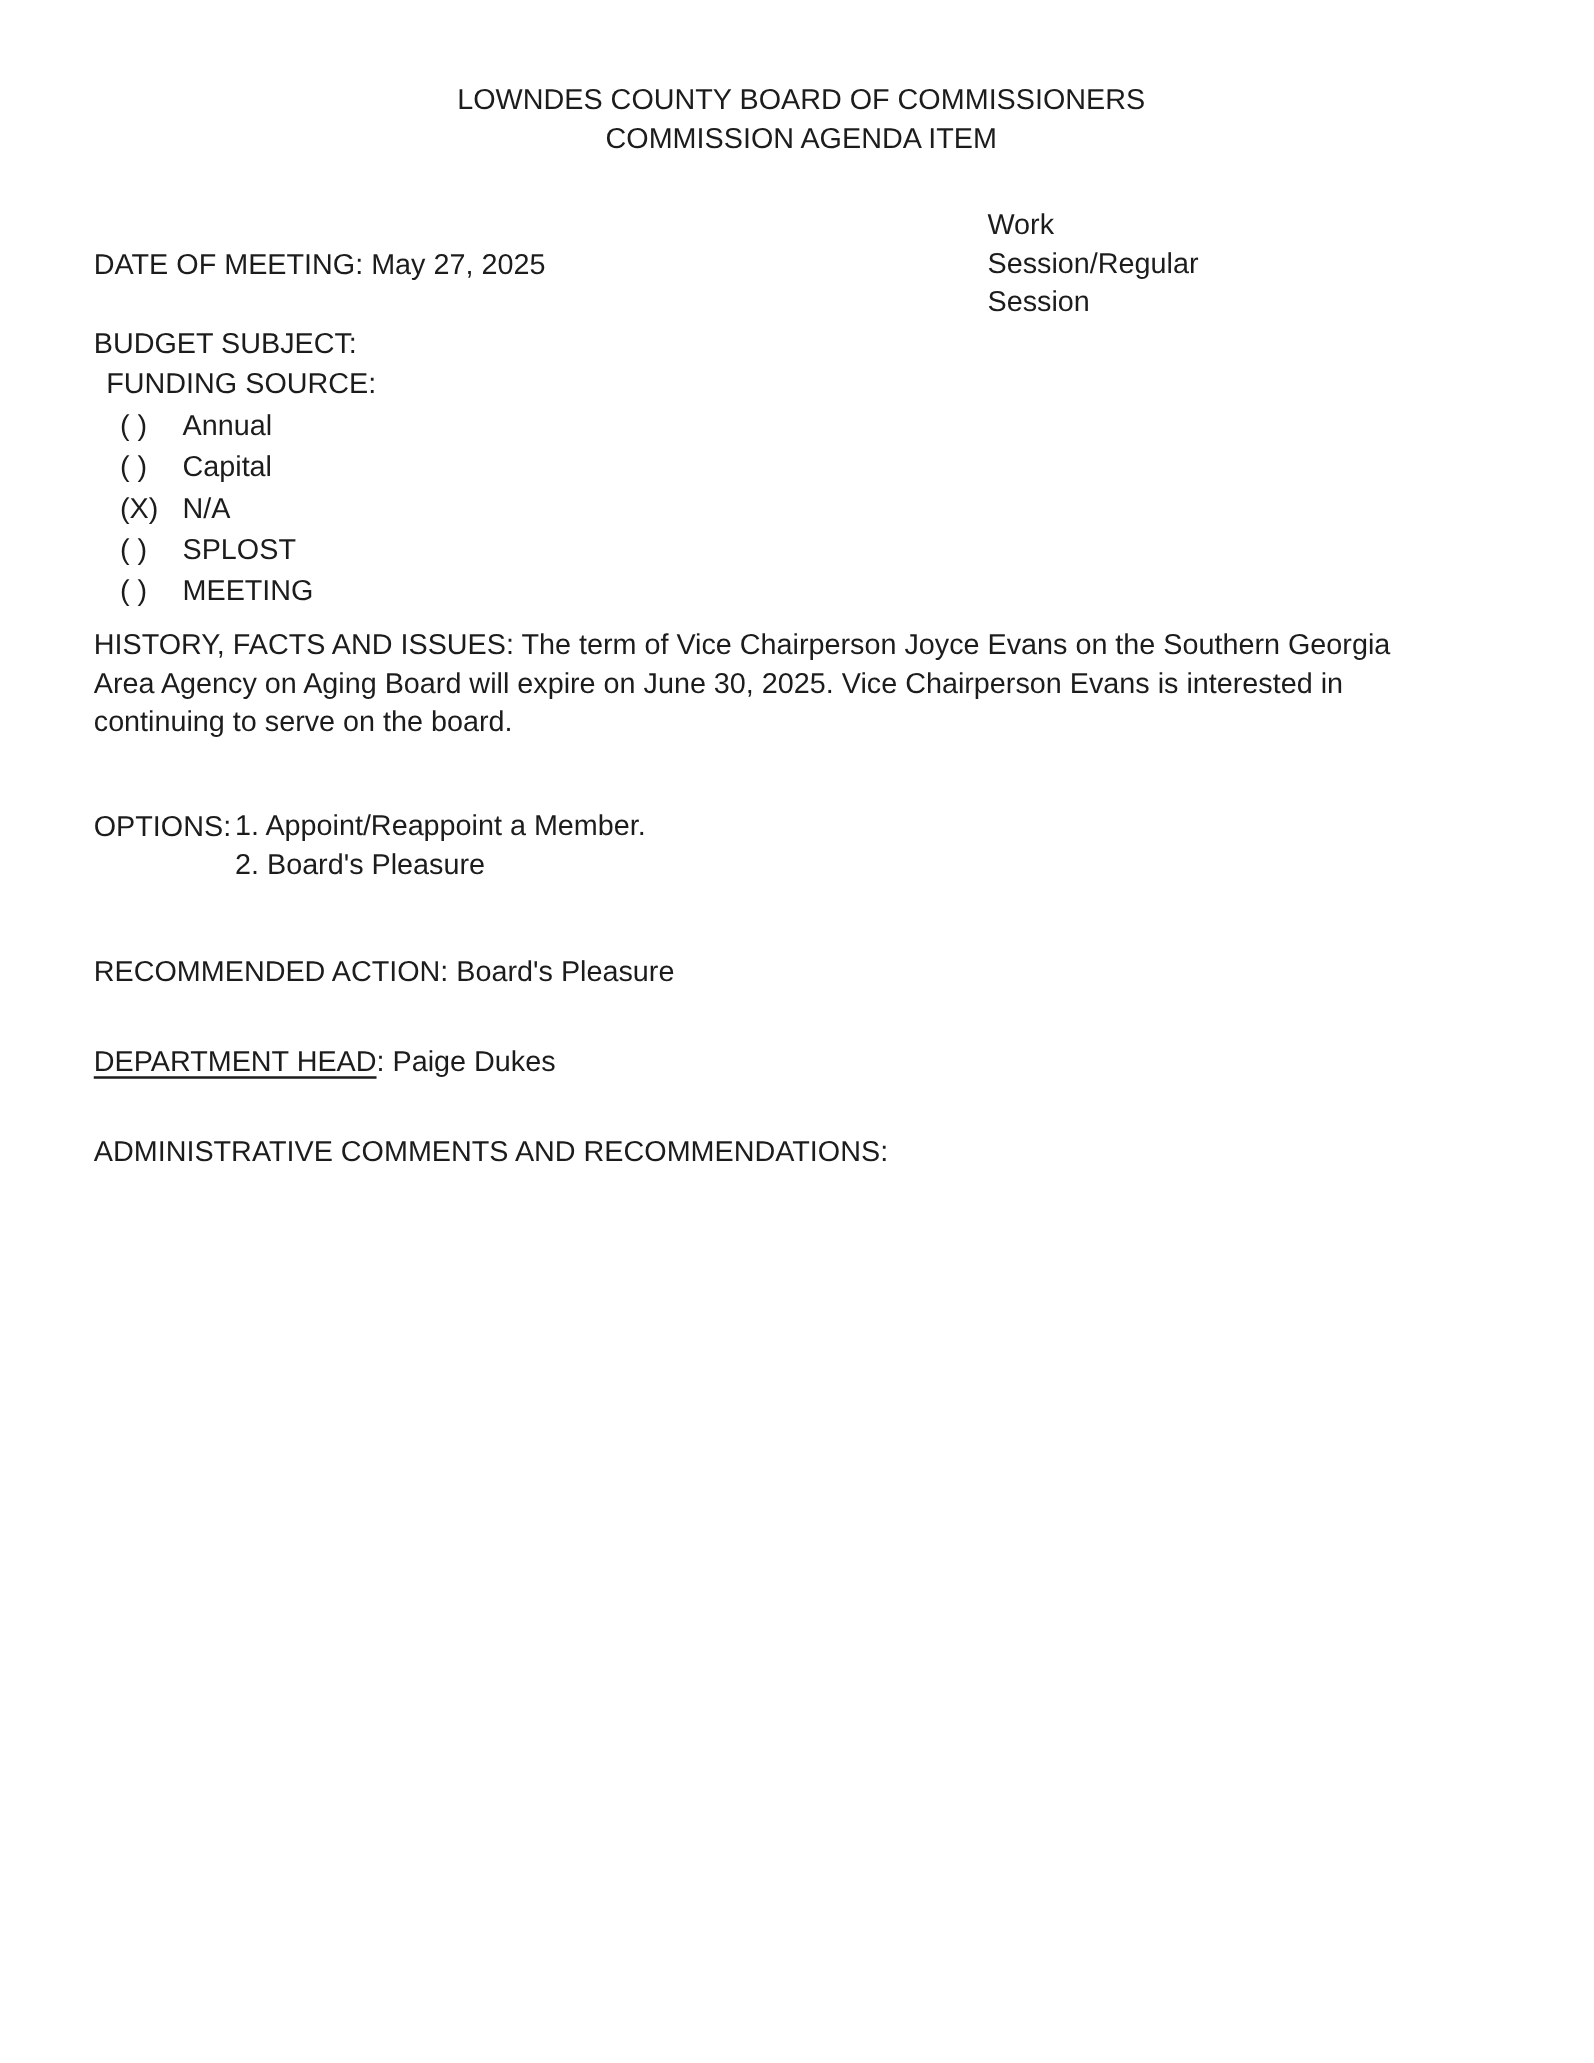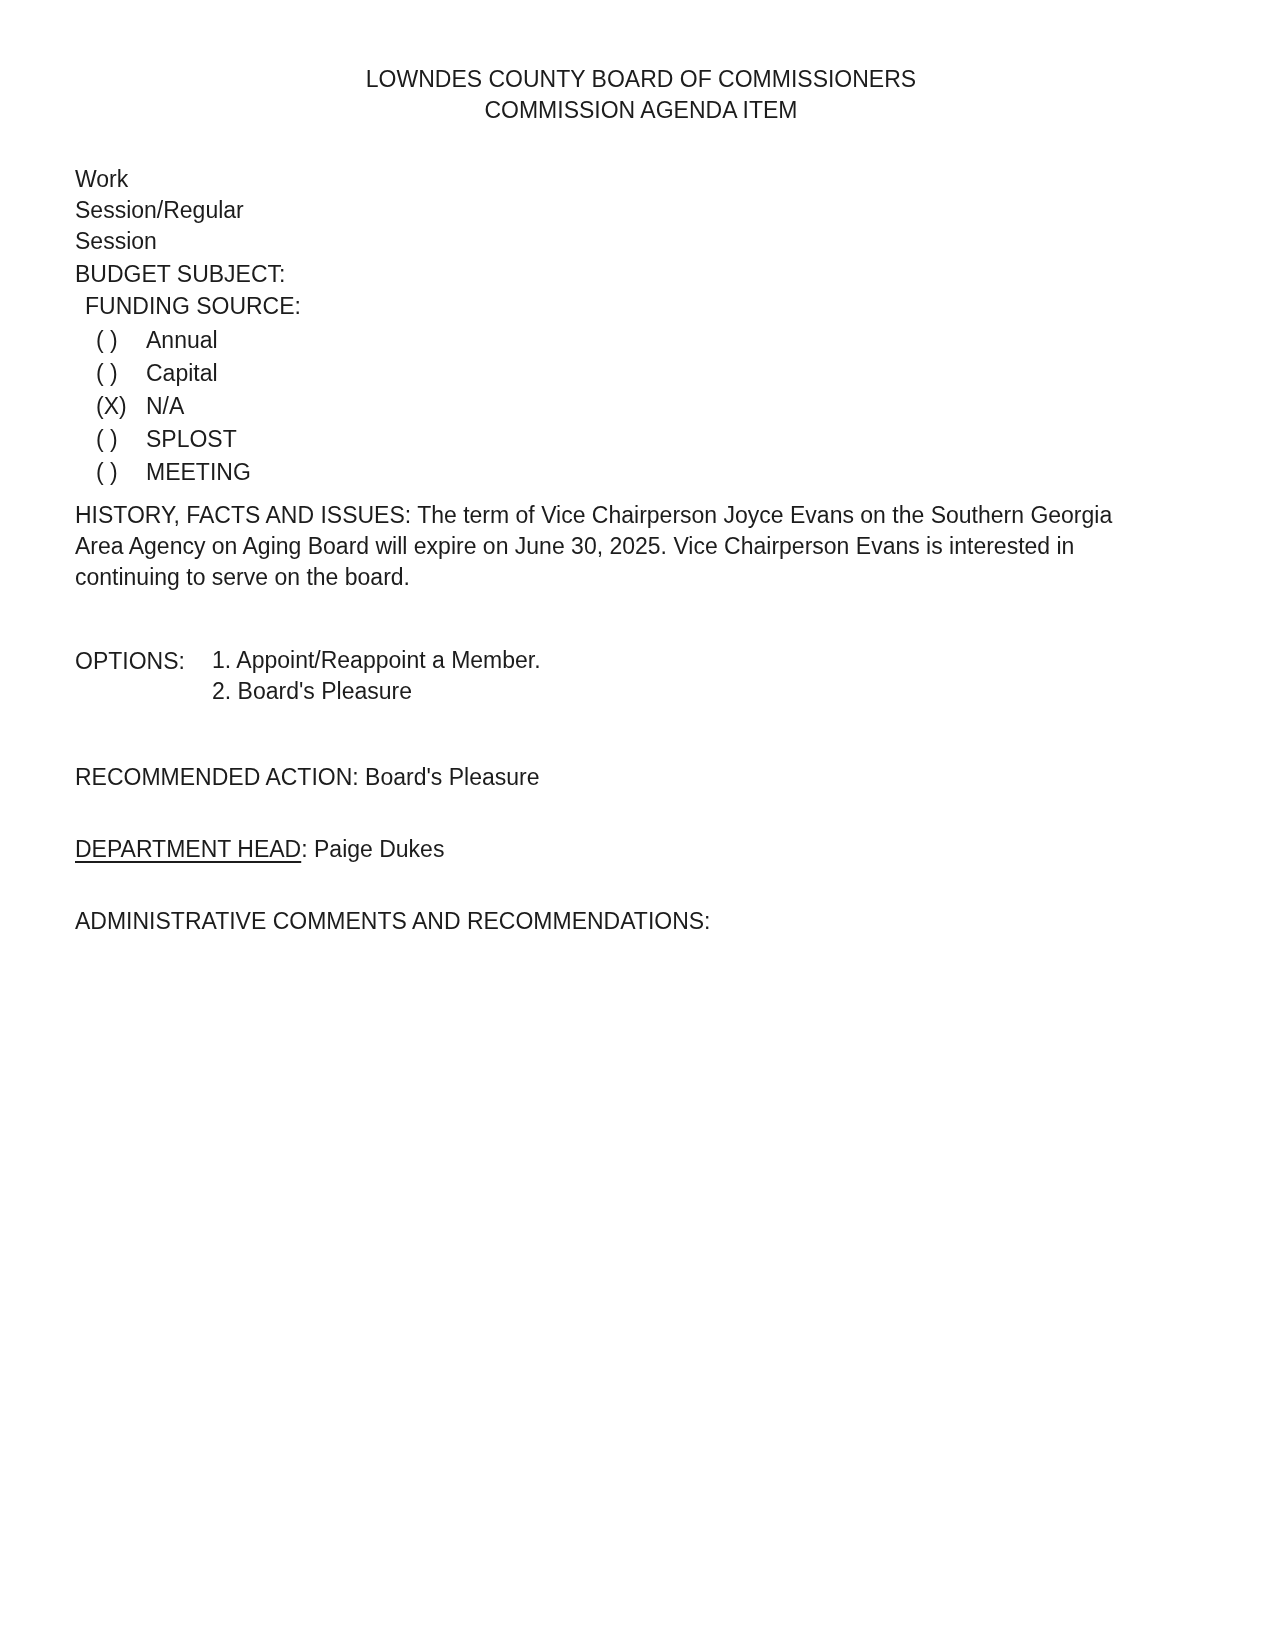--- a/index.html
+++ b/index.html
@@ -45,21 +45,21 @@
   .county-action {
     margin-top: 30px;
     width: 924px;
     padding-bottom: 6px;
     border-bottom: 4px solid var(--rule);
     white-space: nowrap;
   }
 
   .history { margin-top: 12px; max-width: 1070px; line-height: 31px; }
 
-  .options-row { margin-top: 52px; display: flex; gap: 24px; }
+  .options-row { margin-top: 52px; display: flex; }
   .options-label { flex: 0 0 113px; }
   .options-items div { line-height: 31px; }
 
   .recommended { margin-top: 54px; }
 
   .dept-row { margin-top: 40px; display: flex; }
   .dept-cell-left { flex: 0 0 478px; }
 
   .u {
     text-decoration: underline;
@@ -74,20 +74,26 @@
 
 <div class="page">
 
   <header class="doc-header">
     <div class="title-line">LOWNDES COUNTY BOARD OF COMMISSIONERS</div>
     <div class="title-line">COMMISSION AGENDA ITEM</div>
   </header>
 
 
   <div class="meeting-row">
+    <div class="meeting-left">
+      <div class="line">
+        <span>DATE OF MEETING:</span>
+        <span>May 27, 2025</span>
+      </div>
+    </div>
     <div class="meeting-right">
       <div>Work</div>
       <div>Session/Regular</div>
       <div>Session</div>
     </div>
   </div>
 
   <div class="line budget-line">BUDGET SUBJECT:</div>
 
   <div class="line funding-label">FUNDING SOURCE:</div>

